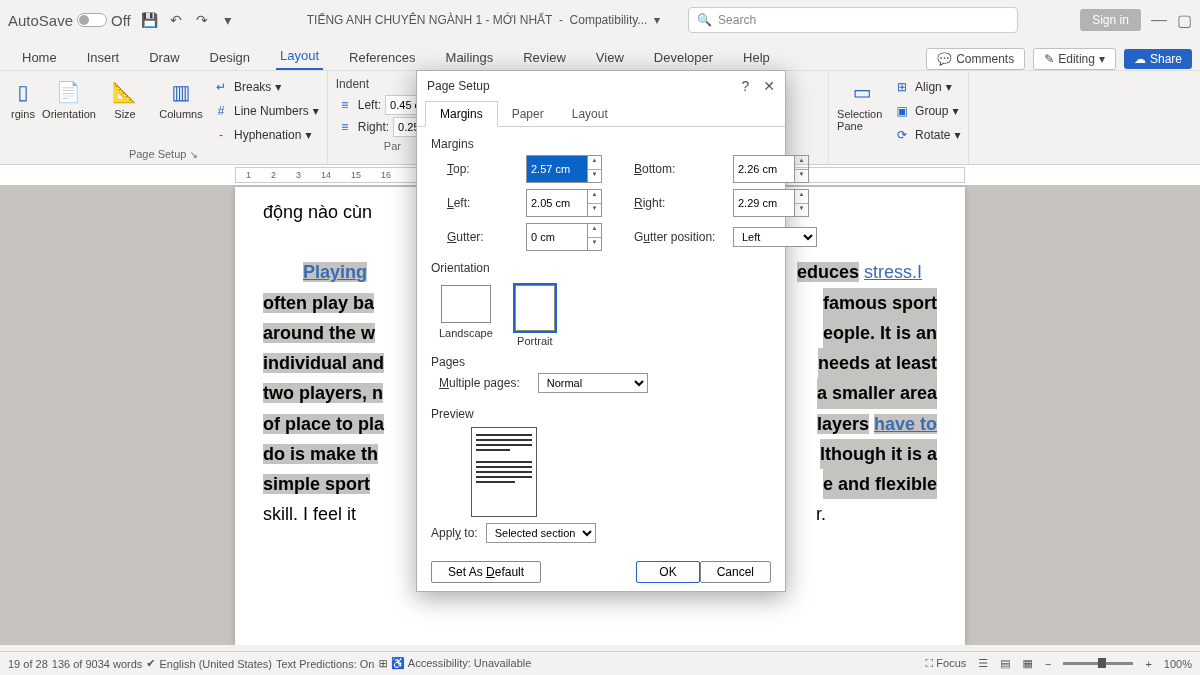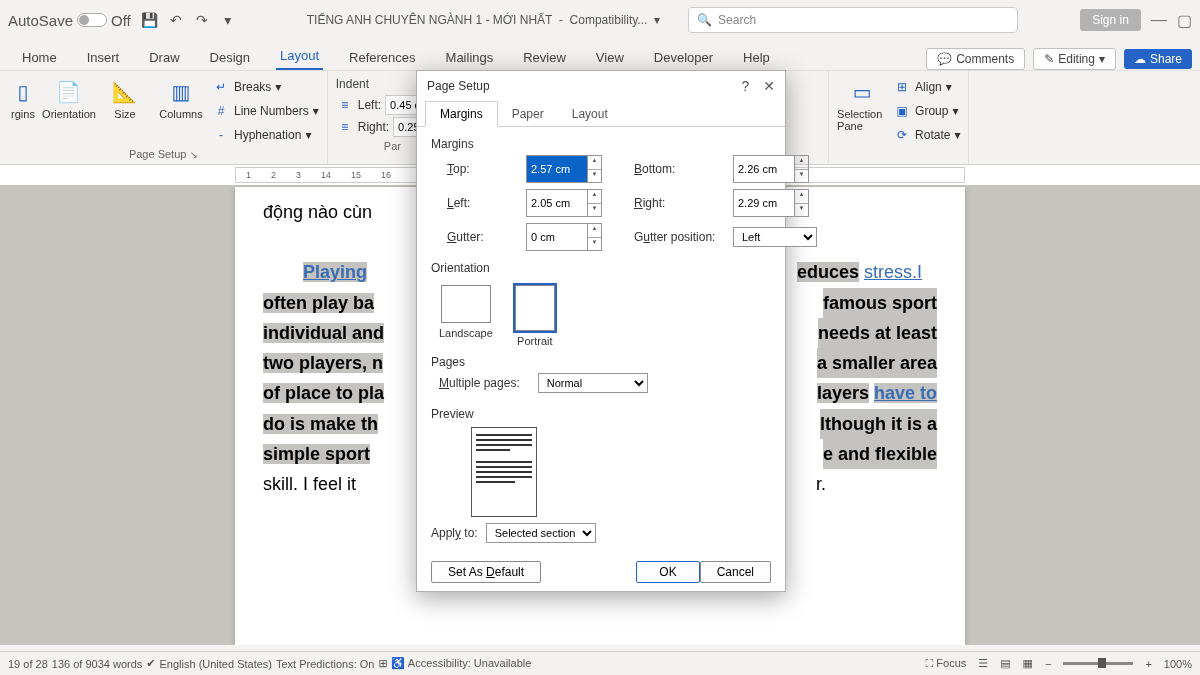--- a/index.html
+++ b/index.html
@@ -200,20 +200,21 @@
       <span>16</span>
   </div>
 </div>
 
 <div class="canvas">
   <div class="page">
     <div><span>động nào cùn</span></div>
     <div class="bold" style="text-align:center"><span class="hl">15, spor</span></div>
     <div style="text-align:justify"><span class="hl under" style="margin-left:40px">Playing</span><span class="hl" style="margin-left:430px">educes</span> <span class="under">stress.I</span></div>
     <div style="text-align:justify"><span class="hl">often play ba</span><span class="hl" style="float:right">famous sport</span></div>
+    <div style="text-align:justify"><span class="hl">around the w</span><span class="hl" style="float:right">eople. It is an</span></div>
     <div style="text-align:justify"><span class="hl">individual and</span><span class="hl" style="float:right">needs at least</span></div>
     <div style="text-align:justify"><span class="hl">two players, n</span><span class="hl" style="float:right">a smaller area</span></div>
     <div style="text-align:justify"><span class="hl">of place to pla</span><span style="float:right"><span class="hl">layers</span> <span class="hl under">have to</span></span></div>
     <div style="text-align:justify"><span class="hl">do is make th</span><span class="hl" style="float:right">lthough it is a</span></div>
     <div style="text-align:justify"><span class="hl">simple sport</span><span class="hl" style="float:right">e and flexible</span></div>
     <div><span>skill. I feel it</span><span style="margin-left:460px">r.</span></div>
   </div>
 </div>
 
 <div class="status">

